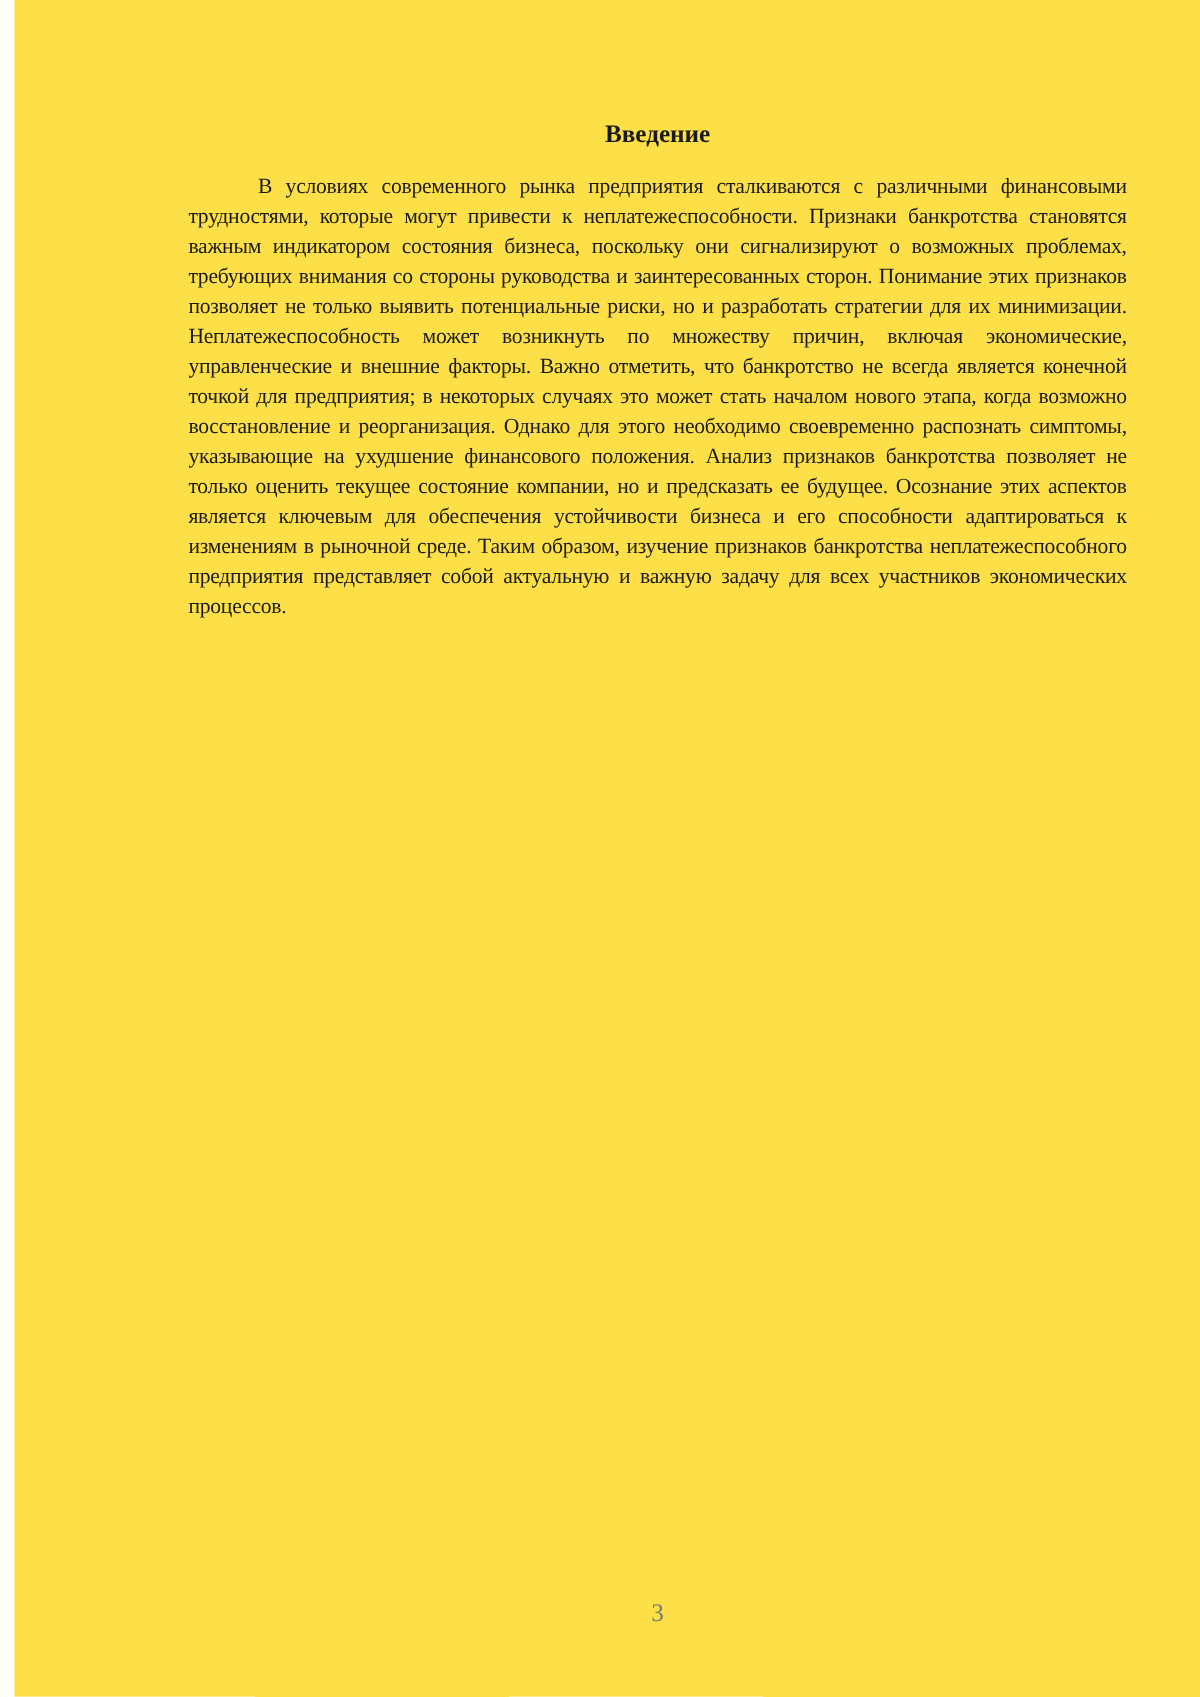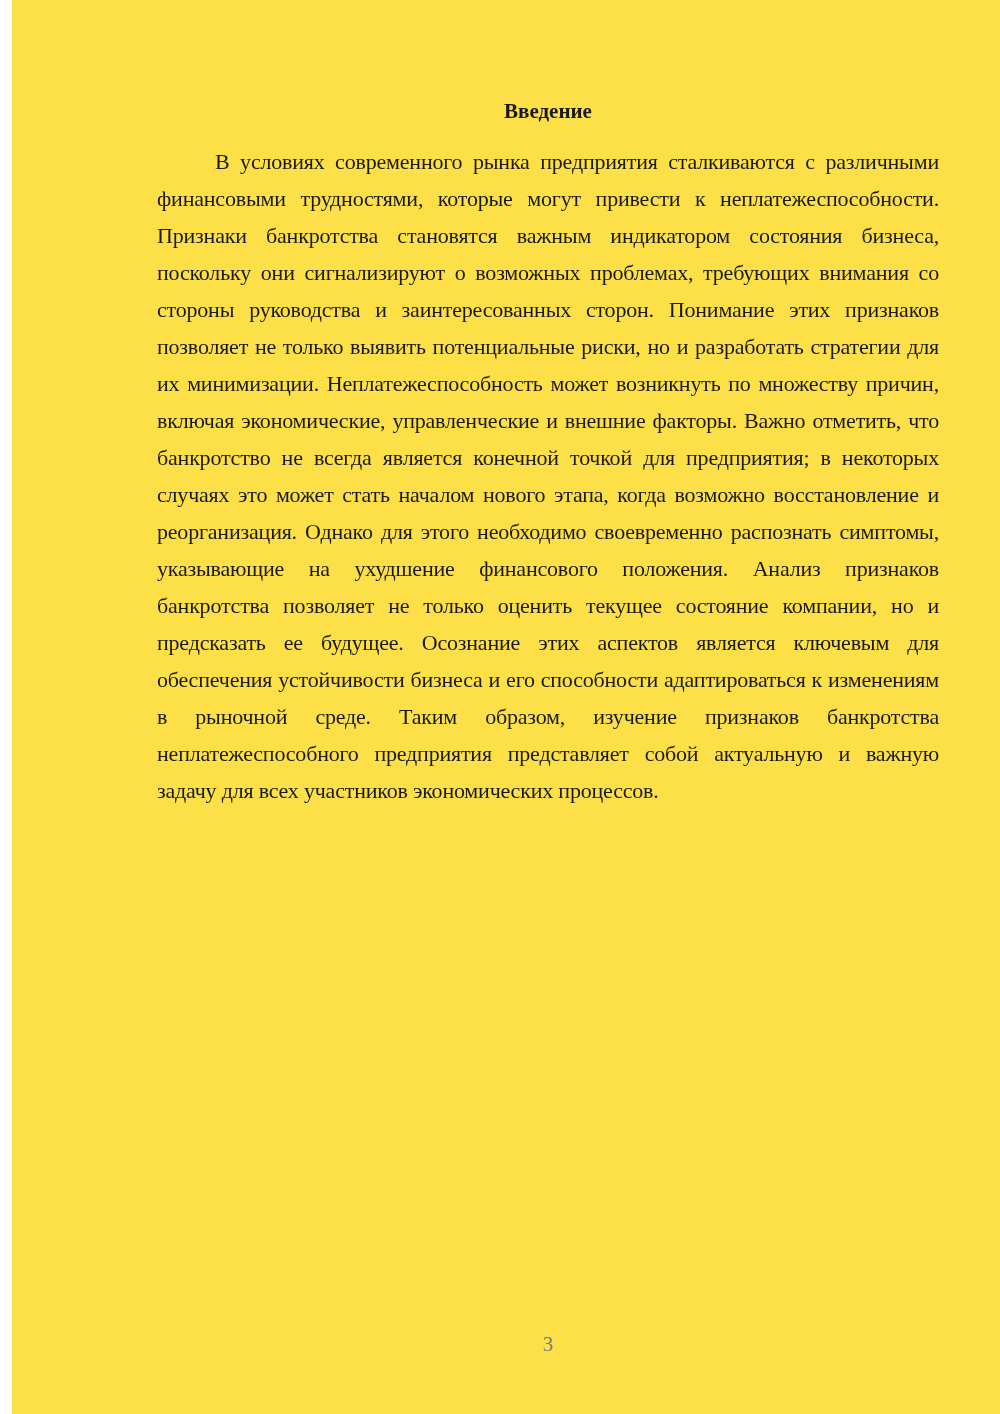--- a/index.html
+++ b/index.html
@@ -34,22 +34,22 @@
       line-height: 30px;
       margin: 0;
       letter-spacing: 0px;
     }
     .body-text {
       position: absolute;
       left: 145px;
       top: 143px;
       width: 782px;
       margin: 0;
-      font-size: 22px;
-      line-height: 37px;
+      font-size: 18px;
+      line-height: 25px;
       text-align: justify;
       text-indent: 58px;
       letter-spacing: -0.2px;
       word-spacing: 0px;
     }
     .page-number {
       position: absolute;
       top: 1332px;
       left: 0;
       width: 1072px;

